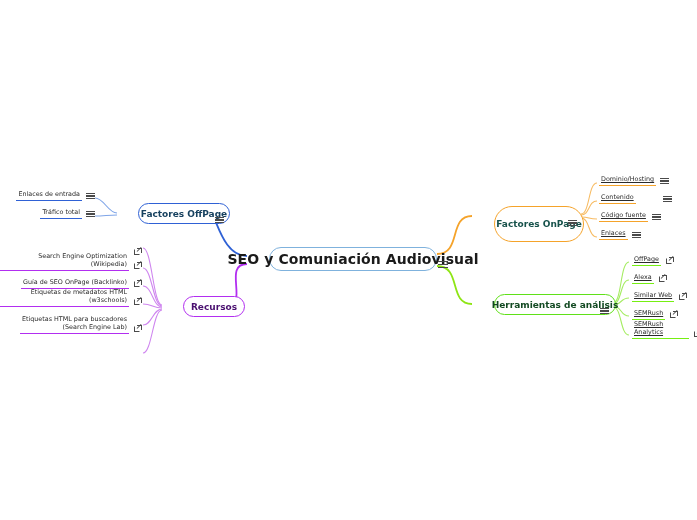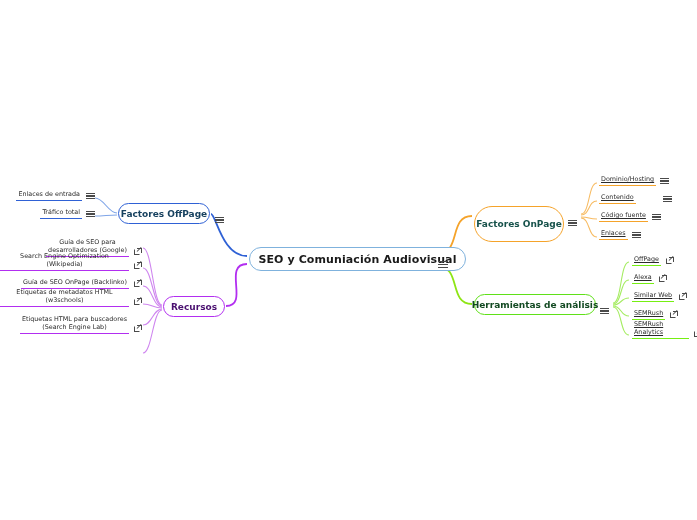--- a/index.html
+++ b/index.html
@@ -16,24 +16,25 @@
   
   .pill{
     position:absolute;
     display:flex;align-items:center;justify-content:center;
     border-radius:999px;
     border:1.6px solid #000;
     background:#ffffff;
     font-weight:bold;
     white-space:nowrap;
     box-sizing:border-box;
+    margin-left:20px;
   }
   .pill-root{
-    left:249px;top:247px;width:217px;height:24px;
-    border-color:#7fb2dd;color:#1a1a1a;font-size:11px;
+    left:249px;top:247px;width:168px;height:24px;
+    border-color:#7fb2dd;color:#1a1a1a;font-size:14px;
     letter-spacing:.1px;
   }
   .pill-offpage{
     left:118px;top:203px;width:92px;height:21px;
     border-color:#2f61d5;color:#17415f;font-size:9px;
   }
   .pill-onpage{
     left:474px;top:206px;width:90px;height:36px;
     border-color:#f5a32a;color:#17524b;font-size:9px;
   }
@@ -56,21 +57,21 @@
     font-size:6.4px;
     color:#2b2b2b;
     line-height:8.4px;
     padding:0 2px 1.5px 2px;
     border-bottom:1.7px solid #999;
     box-sizing:border-box;
     white-space:pre-line;
   }
   .leaf.align-right{justify-content:flex-end;}
   .leaf.align-left{justify-content:flex-start;}
-  .leaf .txt.ta-right{text-align:center;}
+  .leaf .txt.ta-right{text-align:right;}
   .leaf .txt.ta-left{text-align:left;text-decoration:underline;}
 
   .u-blue  .txt{border-bottom-color:#2f61d5;}
   .u-orange .txt{border-bottom-color:#f5a32a;}
   .u-green .txt{border-bottom-color:#76ef12;}
   .u-purple .txt{border-bottom-color:#b22ef0;}
 
   
   .icon{display:inline-block;flex:0 0 auto;}
   .icon-note{width:9px;height:8px;margin:0 0 1px 4px;position:relative;}
@@ -261,22 +262,20 @@
         <b></b>
         <s></s>
       </span>
   </div>
 
   <div class="pill pill-recursos">
     <span>Recursos</span>
   </div>
 
   <div class="leaf align-right u-purple" style="left:0px;top:235px;width:142px;height:22px;">
-    <span class="txt ta-right">Guía de SEO para
-desarrolladores (Google)</span>
     <span class="icon icon-extlink">
         <b></b>
         <u></u>
         <s></s>
       </span>
   </div>
   <div class="leaf align-right u-purple" style="left:0px;top:259px;width:142px;height:12px;">
     <span class="txt ta-right">Search Engine Optimization (Wikipedia)</span>
     <span class="icon icon-extlink">
         <b></b>

